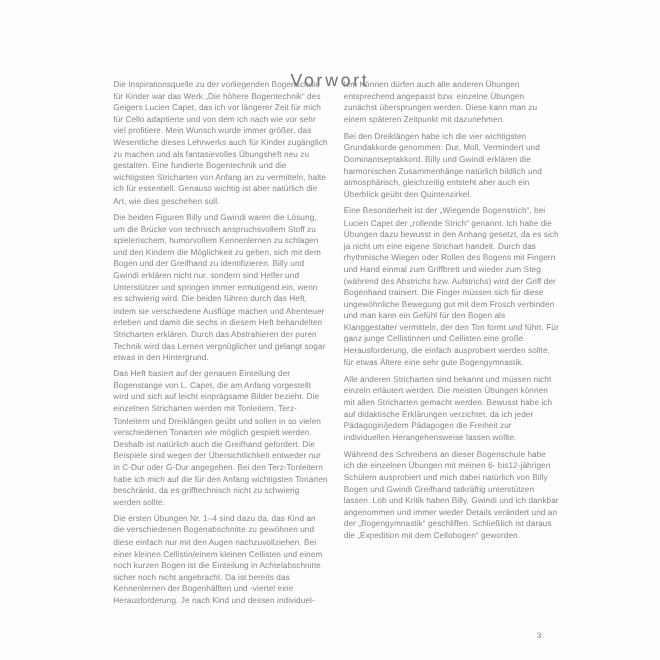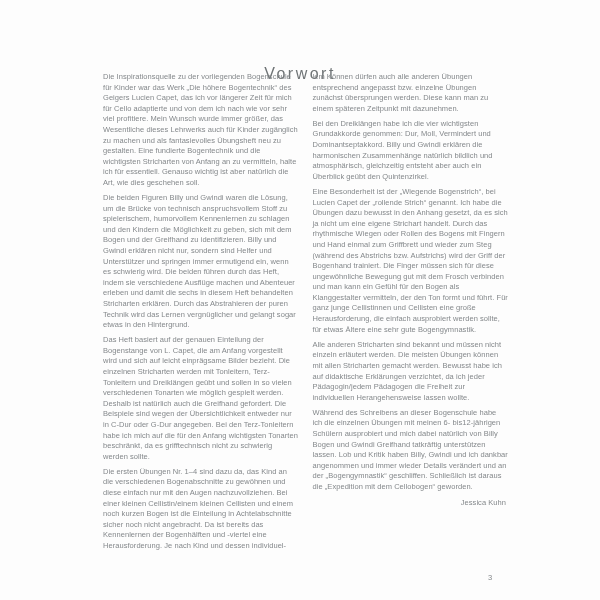--- a/index.html
+++ b/index.html
@@ -71,20 +71,19 @@
       <p>Das Heft basiert auf der genauen Einteilung der Bogenstange von L. Capet, die am Anfang vorgestellt wird und sich auf leicht einprägsame Bilder bezieht. Die einzelnen Stricharten werden mit Tonleitern, Terz-Tonleitern und Dreiklängen geübt und sollen in so vielen verschiedenen Tonarten wie möglich gespielt werden. Deshalb ist natürlich auch die Greifhand gefordert. Die Beispiele sind wegen der Übersichtlichkeit entweder nur in C-Dur oder G-Dur angegeben. Bei den Terz-Tonleitern habe ich mich auf die für den Anfang wichtigsten Tonarten beschränkt, da es grifftechnisch nicht zu schwierig werden sollte.</p>
       <p>Die ersten Übungen Nr. 1–4 sind dazu da, das Kind an die verschiedenen Bogenabschnitte zu gewöhnen und diese einfach nur mit den Augen nachzuvollziehen. Bei einer kleinen Cellistin/einem kleinen Cellisten und einem noch kurzen Bogen ist die Einteilung in Achtelabschnitte sicher noch nicht angebracht. Da ist bereits das Kennenlernen der Bogenhälften und -viertel eine Herausforderung. Je nach Kind und dessen individuel-</p>
     </div>
 
     <div class="col">
       <p>lem Können dürfen auch alle anderen Übungen entsprechend angepasst bzw. einzelne Übungen zunächst übersprungen werden. Diese kann man zu einem späteren Zeitpunkt mit dazunehmen.</p>
       <p>Bei den Dreiklängen habe ich die vier wichtigsten Grundakkorde genommen: Dur, Moll, Vermindert und Dominantseptakkord. Billy und Gwindi erklären die harmonischen Zusammenhänge natürlich bildlich und atmosphärisch, gleichzeitig entsteht aber auch ein Überblick geübt den Quintenzirkel.</p>
       <p>Eine Besonderheit ist der „Wiegende Bogenstrich“, bei Lucien Capet der „rollende Strich“ genannt. Ich habe die Übungen dazu bewusst in den Anhang gesetzt, da es sich ja nicht um eine eigene Strichart handelt. Durch das rhythmische Wiegen oder Rollen des Bogens mit Fingern und Hand einmal zum Griffbrett und wieder zum Steg (während des Abstrichs bzw. Aufstrichs) wird der Griff der Bogenhand trainiert. Die Finger müssen sich für diese ungewöhnliche Bewegung gut mit dem Frosch verbinden und man kann ein Gefühl für den Bogen als Klanggestalter vermitteln, der den Ton formt und führt. Für ganz junge Cellistinnen und Cellisten eine große Herausforderung, die einfach ausprobiert werden sollte, für etwas Ältere eine sehr gute Bogengymnastik.</p>
       <p>Alle anderen Stricharten sind bekannt und müssen nicht einzeln erläutert werden. Die meisten Übungen können mit allen Stricharten gemacht werden. Bewusst habe ich auf didaktische Erklärungen verzichtet, da ich jeder Pädagogin/jedem Pädagogen die Freiheit zur individuellen Herangehensweise lassen wollte.</p>
       <p>Während des Schreibens an dieser Bogenschule habe ich die einzelnen Übungen mit meinen 6- bis12-jährigen Schülern ausprobiert und mich dabei natürlich von Billy Bogen und Gwindi Greifhand tatkräftig unterstützen lassen. Lob und Kritik haben Billy, Gwindi und ich dankbar angenommen und immer wieder Details verändert und an der „Bogengymnastik“ geschliffen. Schließlich ist daraus die „Expedition mit dem Cellobogen“ geworden.</p>
-      <p class="signature">Jessica Kuhn</p>
     </div>
 
   </div>
 
   <div class="page-number">3</div>
 
 </div>
 
 </body></html>

